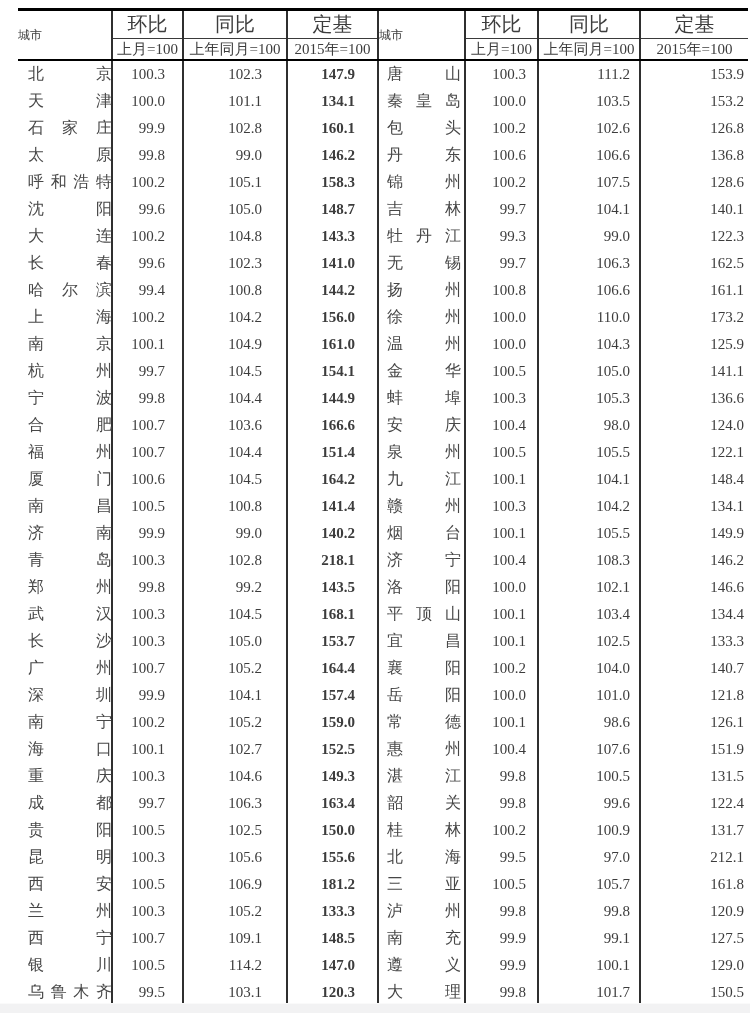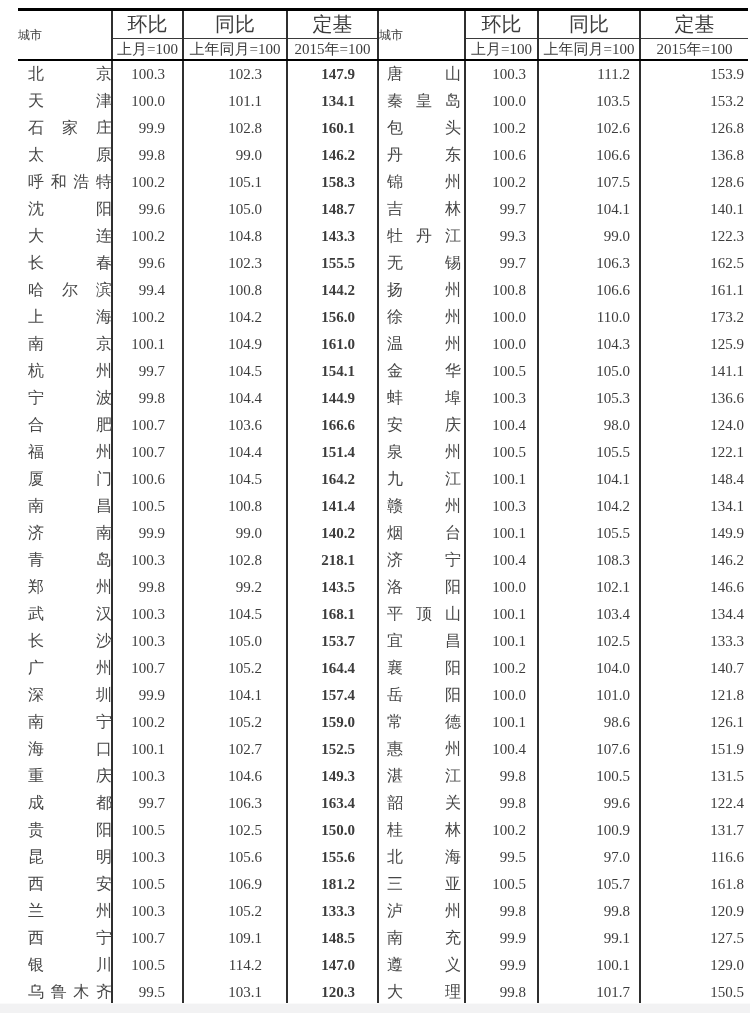--- a/index.html
+++ b/index.html
@@ -222,21 +222,21 @@
         </tr>
         <tr>
           <td>
             <span class="city-name city-name-l">
               <span>长</span>
               <span>春</span>
             </span>
           </td>
           <td class="num bl mom-l">99.6</td>
           <td class="num bl yoy-l">102.3</td>
-          <td class="num bl base-l">155.5</td>
+          <td class="num bl base-l">141.0</td>
           <td class="bl">
             <span class="city-name city-name-r">
               <span>无</span>
               <span>锡</span>
             </span>
           </td>
           <td class="num bl mom-r">99.7</td>
           <td class="num bl yoy-r">106.3</td>
           <td class="num bl base-r">162.5</td>
         </tr>
@@ -673,21 +673,21 @@
           <td class="num bl yoy-l">105.6</td>
           <td class="num bl base-l">155.6</td>
           <td class="bl">
             <span class="city-name city-name-r">
               <span>北</span>
               <span>海</span>
             </span>
           </td>
           <td class="num bl mom-r">99.5</td>
           <td class="num bl yoy-r">97.0</td>
-          <td class="num bl base-r">116.6</td>
+          <td class="num bl base-r">212.1</td>
         </tr>
         <tr>
           <td>
             <span class="city-name city-name-l">
               <span>西</span>
               <span>安</span>
             </span>
           </td>
           <td class="num bl mom-l">100.5</td>
           <td class="num bl yoy-l">106.9</td>

